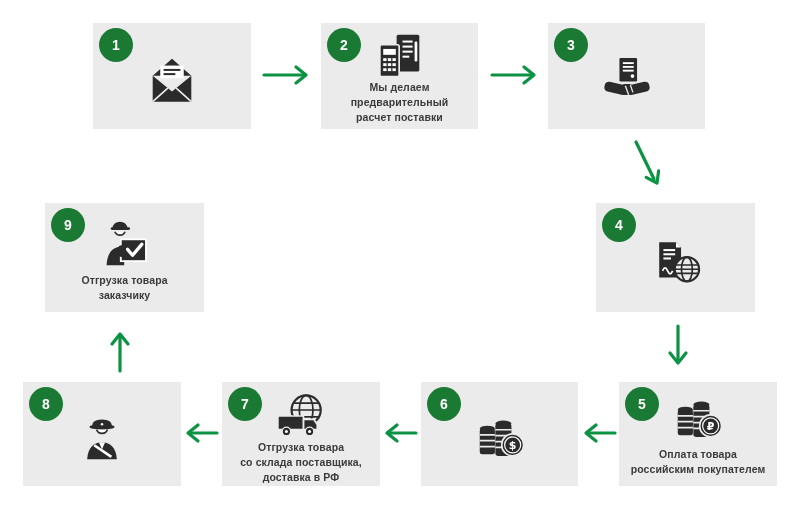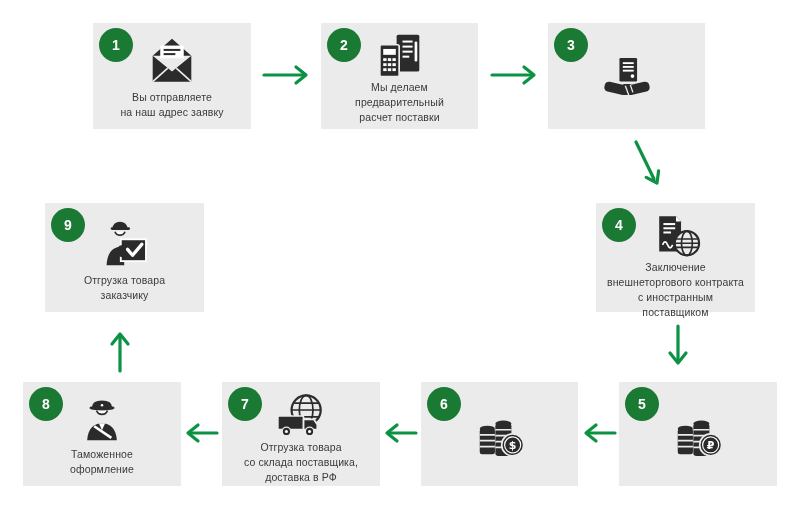--- a/index.html
+++ b/index.html
@@ -6,21 +6,21 @@
   body{width:800px;height:516px;font-family:"Liberation Sans",sans-serif;}
   .canvas{position:relative;width:800px;height:516px;background:#fff;overflow:hidden;}
   .step-box{position:absolute;background:var(--box-bg,#ebebeb);display:flex;flex-direction:column;}
   .num-circle{position:absolute;left:6px;top:5px;width:34px;height:34px;border-radius:50%;
     background:var(--badge-green,#1a7a33);color:#fff;font-weight:700;font-size:14px;
     display:flex;align-items:center;justify-content:center;}
   .icon-wrap{flex:1 1 auto;display:flex;align-items:center;justify-content:center;
     padding-top:10px;color:var(--icon-dark,#2b2b2b);}
   .icon-wrap svg{display:block;}
   .step-text{flex:0 0 auto;padding:0 8px 9px;text-align:center;white-space:pre-line;
-    font-size:10.5px;line-height:15px;font-weight:400;color:var(--text-dark,#3a3a3a);letter-spacing:.1px;}
+    font-size:10.5px;line-height:15px;font-weight:700;color:var(--text-dark,#3a3a3a);letter-spacing:.1px;}
   .arrows{position:absolute;left:0;top:0;width:800px;height:516px;pointer-events:none;}
   .arrows path{stroke:var(--arrow-green,#0b9243);stroke-width:3.2;fill:none;
     stroke-linecap:round;stroke-linejoin:round;}
   text.coin-sym{font-family:"DejaVu Sans","Liberation Sans",sans-serif;font-weight:700;font-size:13px;fill:#fff;}
 </style>
 </head>
 <body>
 
 <div class="canvas">
 
@@ -66,22 +66,20 @@
         <g fill="currentColor">
           <polygon points="32,1 9,21 55,21"></polygon>
           <rect x="18" y="9" width="28" height="15" fill="#fff"></rect>
           <rect x="22" y="13" width="20" height="2.4"></rect>
           <rect x="22" y="18" width="14" height="2.4"></rect>
           <polygon points="9,21 32,40 55,21 55,52 9,52"></polygon>
         </g>
         <path d="M9 52 L27 36 M55 52 L37 36" stroke="#ebebeb" stroke-width="2" fill="none"></path>
       </svg>
     </div>
-    <div class="step-text">Вы отправляете
-на наш адрес заявку</div>
   </div>
 
   <div class="step-box" style="left:321px;top:23px;width:157px;height:106px;">
     <div class="num-circle">2</div>
     <div class="icon-wrap">
       <svg width="54" height="47" viewBox="0 0 64 56">
         <g fill="currentColor">
           <rect x="28" y="2" width="27" height="44" rx="2"></rect>
           <rect x="8" y="14" width="23" height="38" rx="2" stroke="#ebebeb" stroke-width="2"></rect>
         </g>
@@ -144,41 +142,40 @@
           <rect x="17" y="12" width="14" height="2.4"></rect>
             <rect x="17" y="17" width="14" height="2.4"></rect>
           <rect x="17" y="22" width="9" height="2.4"></rect>
         </g>
         <path d="M16 38 q3 -7 6 0 t6 0" stroke="#fff" stroke-width="2" fill="none"></path>
         <circle cx="45" cy="36" r="14.5" fill="#ebebeb" stroke="currentColor" stroke-width="2.6"></circle>
         <ellipse cx="45" cy="36" rx="6.5" ry="14.5" fill="none" stroke="currentColor" stroke-width="2"></ellipse>
         <path d="M32 31 H58 M31 36 H59 M32 41 H58" stroke="currentColor" stroke-width="2" fill="none"></path>
       </svg>
     </div>
-    <div class="step-text">Заключение
-внешнеторгового контракта
-с иностранным поставщиком</div>
   </div>
 
   <div class="step-box" style="left:619px;top:382px;width:158px;height:104px;">
     <div class="num-circle">5</div>
     <div class="icon-wrap">
       <svg width="54" height="44" viewBox="0 0 64 52">
         <g fill="currentColor">
           <ellipse cx="17" cy="14" rx="9" ry="3.8"></ellipse>
             <rect x="8" y="14" width="18" height="30" rx="3"></rect>
           <ellipse cx="36" cy="8" rx="9.5" ry="4"></ellipse>
             <rect x="26.5" y="8" width="19" height="38" rx="3"></rect>
         </g>
         <path d="M8 21 h18 M8 28 h18 M8 35 h18 M26.5 15 h19 M26.5 22 h19 M26.5 29 h19 M26.5 36 h19" stroke="#ebebeb" stroke-width="2" fill="none"></path>
         <circle cx="47" cy="33" r="13" fill="currentColor" stroke="#ebebeb" stroke-width="2"></circle>
         <circle cx="47" cy="33" r="9.5" fill="none" stroke="#fff" stroke-width="1.4"></circle>
         <text class="coin-sym" x="47" y="37.6" text-anchor="middle">₽</text>
       </svg>
     </div>
+    <div class="step-text">Оплата товара
+российским покупателем</div>
   </div>
 
   <div class="step-box" style="left:421px;top:382px;width:157px;height:104px;">
     <div class="num-circle">6</div>
     <div class="icon-wrap">
       <svg width="54" height="44" viewBox="0 0 64 52">
         <g fill="currentColor">
           <ellipse cx="17" cy="14" rx="9" ry="3.8"></ellipse>
             <rect x="8" y="14" width="18" height="30" rx="3"></rect>
           <ellipse cx="36" cy="8" rx="9.5" ry="4"></ellipse>
@@ -222,22 +219,20 @@
           <path d="M19 12 q0 -9 13 -9 q13 0 13 9 z"></path>
           <ellipse cx="32" cy="12.5" rx="16" ry="3.4"></ellipse>
           <circle cx="32" cy="9" r="1.6" fill="#fff"></circle>
         </g>
         <path d="M25 16 a7.5 7.5 0 0 0 14 0" fill="#fff" stroke="currentColor" stroke-width="2"></path>
         <path d="M13 54 C14 38 22 32 32 32 C42 32 50 38 51 54 Z" fill="currentColor"></path>
         <polygon points="28,32 36,32 32,41" fill="#fff"></polygon>
         <path d="M22 36 L44 51" stroke="#fff" stroke-width="3.4"></path>
       </svg>
     </div>
-    <div class="step-text">Таможенное
-оформление</div>
   </div>
 
   <div class="step-box" style="left:45px;top:203px;width:159px;height:109px;">
     <div class="num-circle">9</div>
     <div class="icon-wrap">
       <svg width="54" height="47" viewBox="0 0 64 56">
         <path d="M17 10 q1 -8 9 -8 q8 0 9 8 z" fill="currentColor"></path>
         <rect x="15" y="8.6" width="23" height="3.2" rx="1.6" fill="currentColor"></rect>
         <path d="M20 14 a6.5 6.5 0 0 0 12 0" fill="#fff" stroke="currentColor" stroke-width="2"></path>
         <path d="M10 54 C11 40 16 33 26 32 L31 36 L31 54 Z" fill="currentColor"></path>

